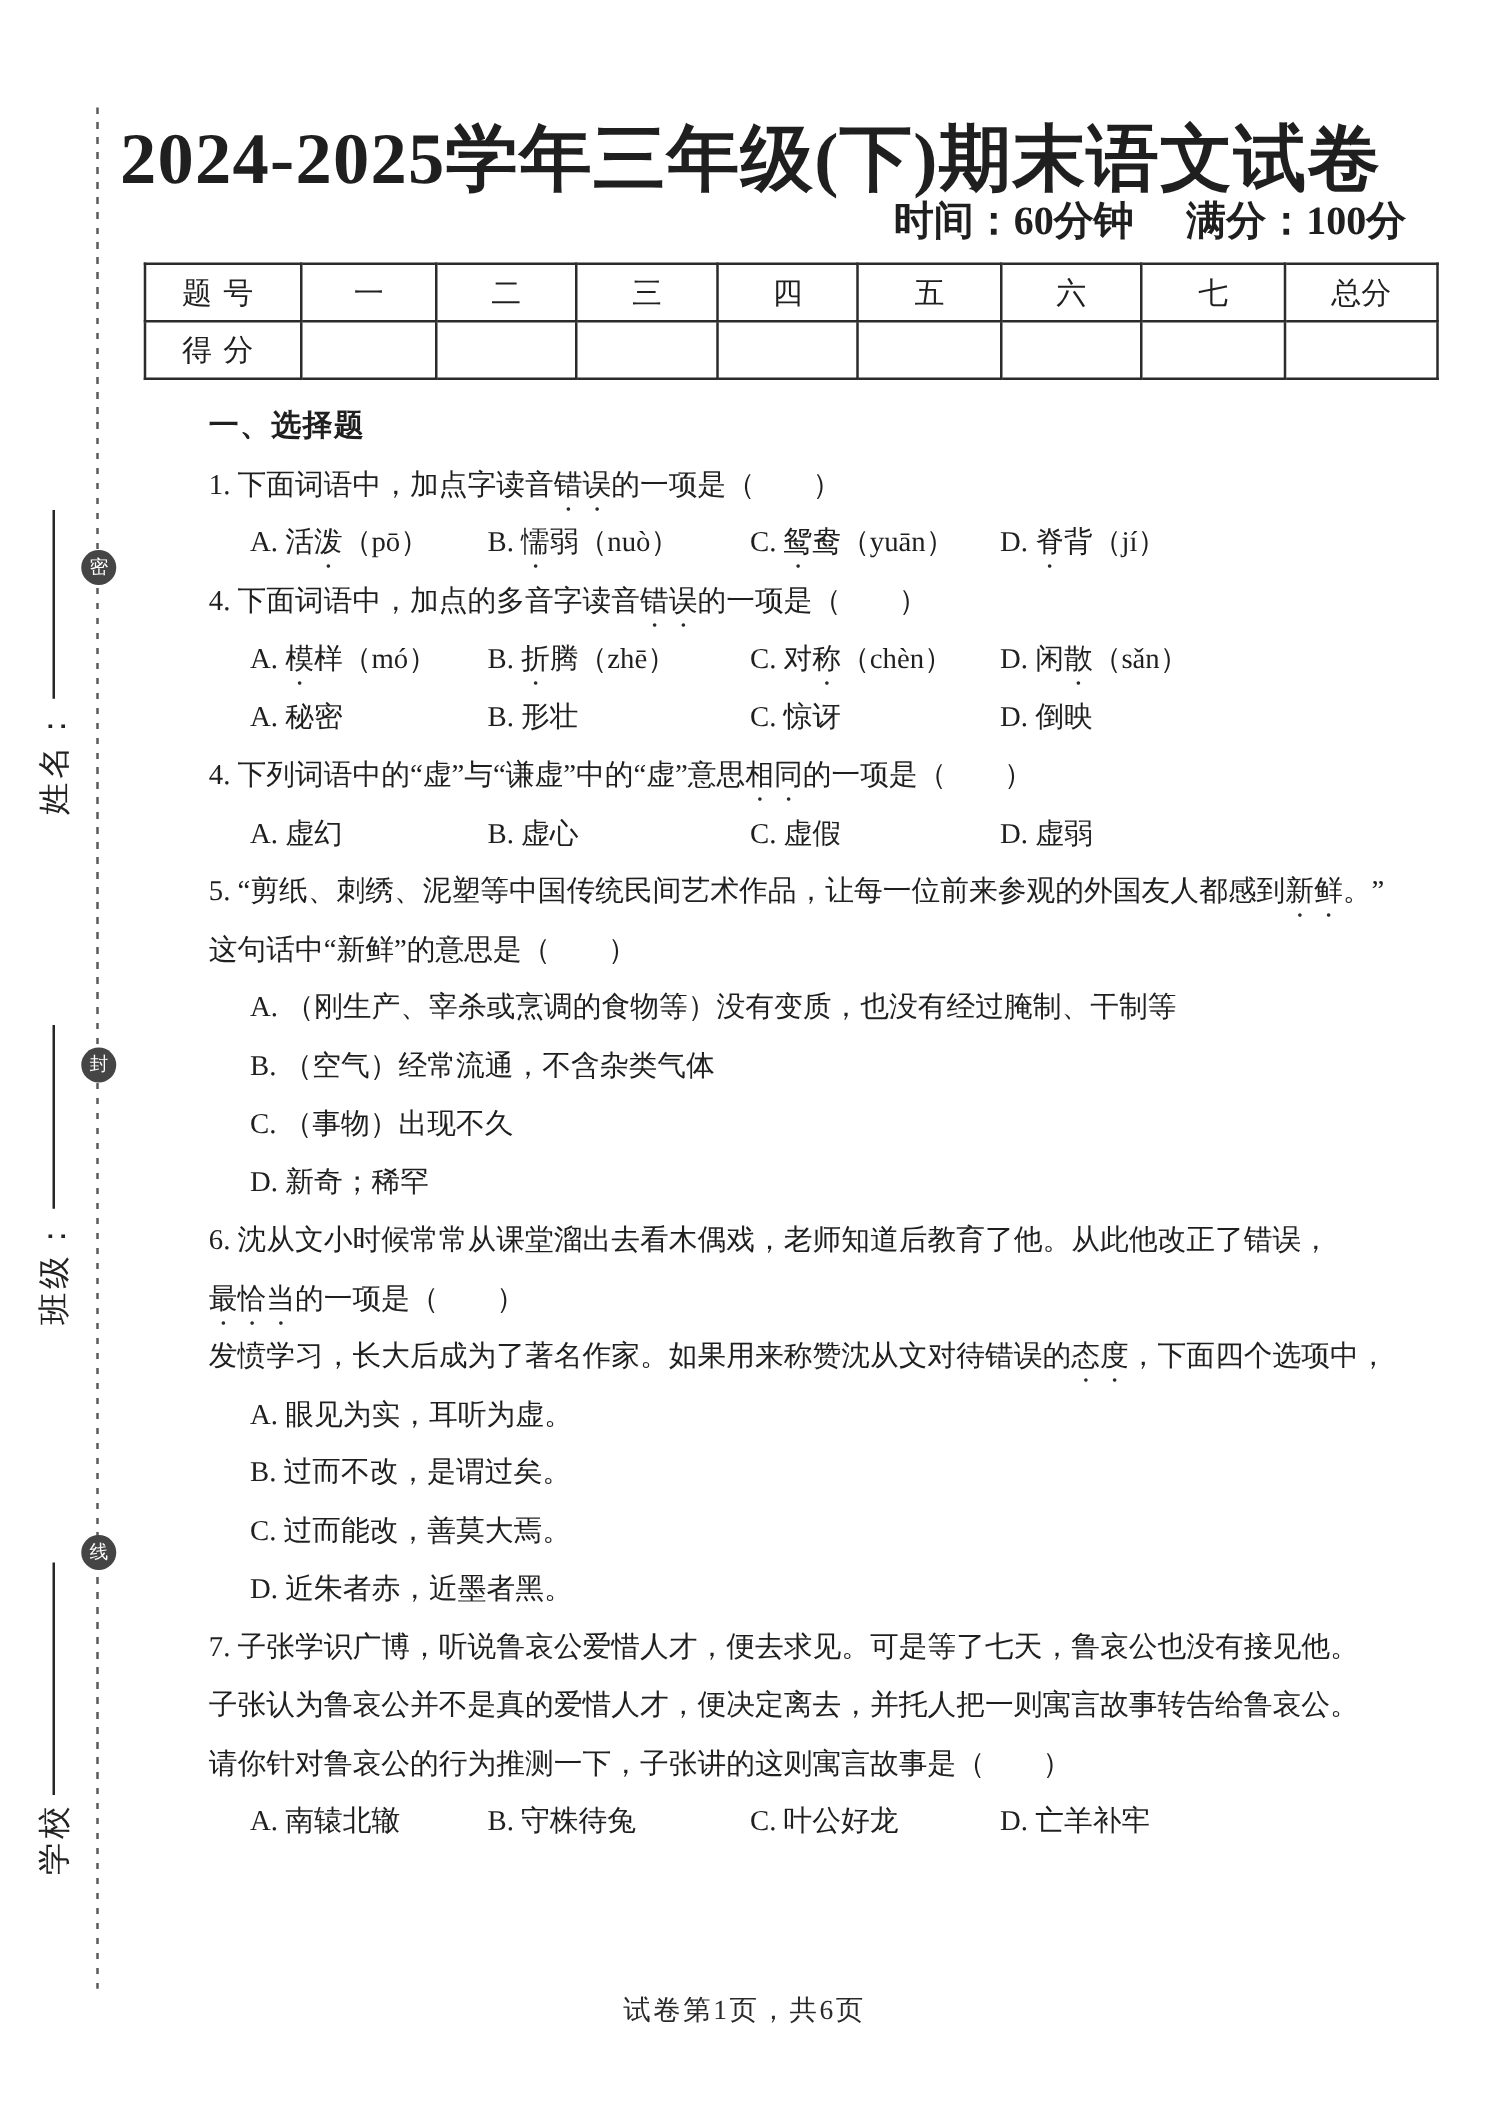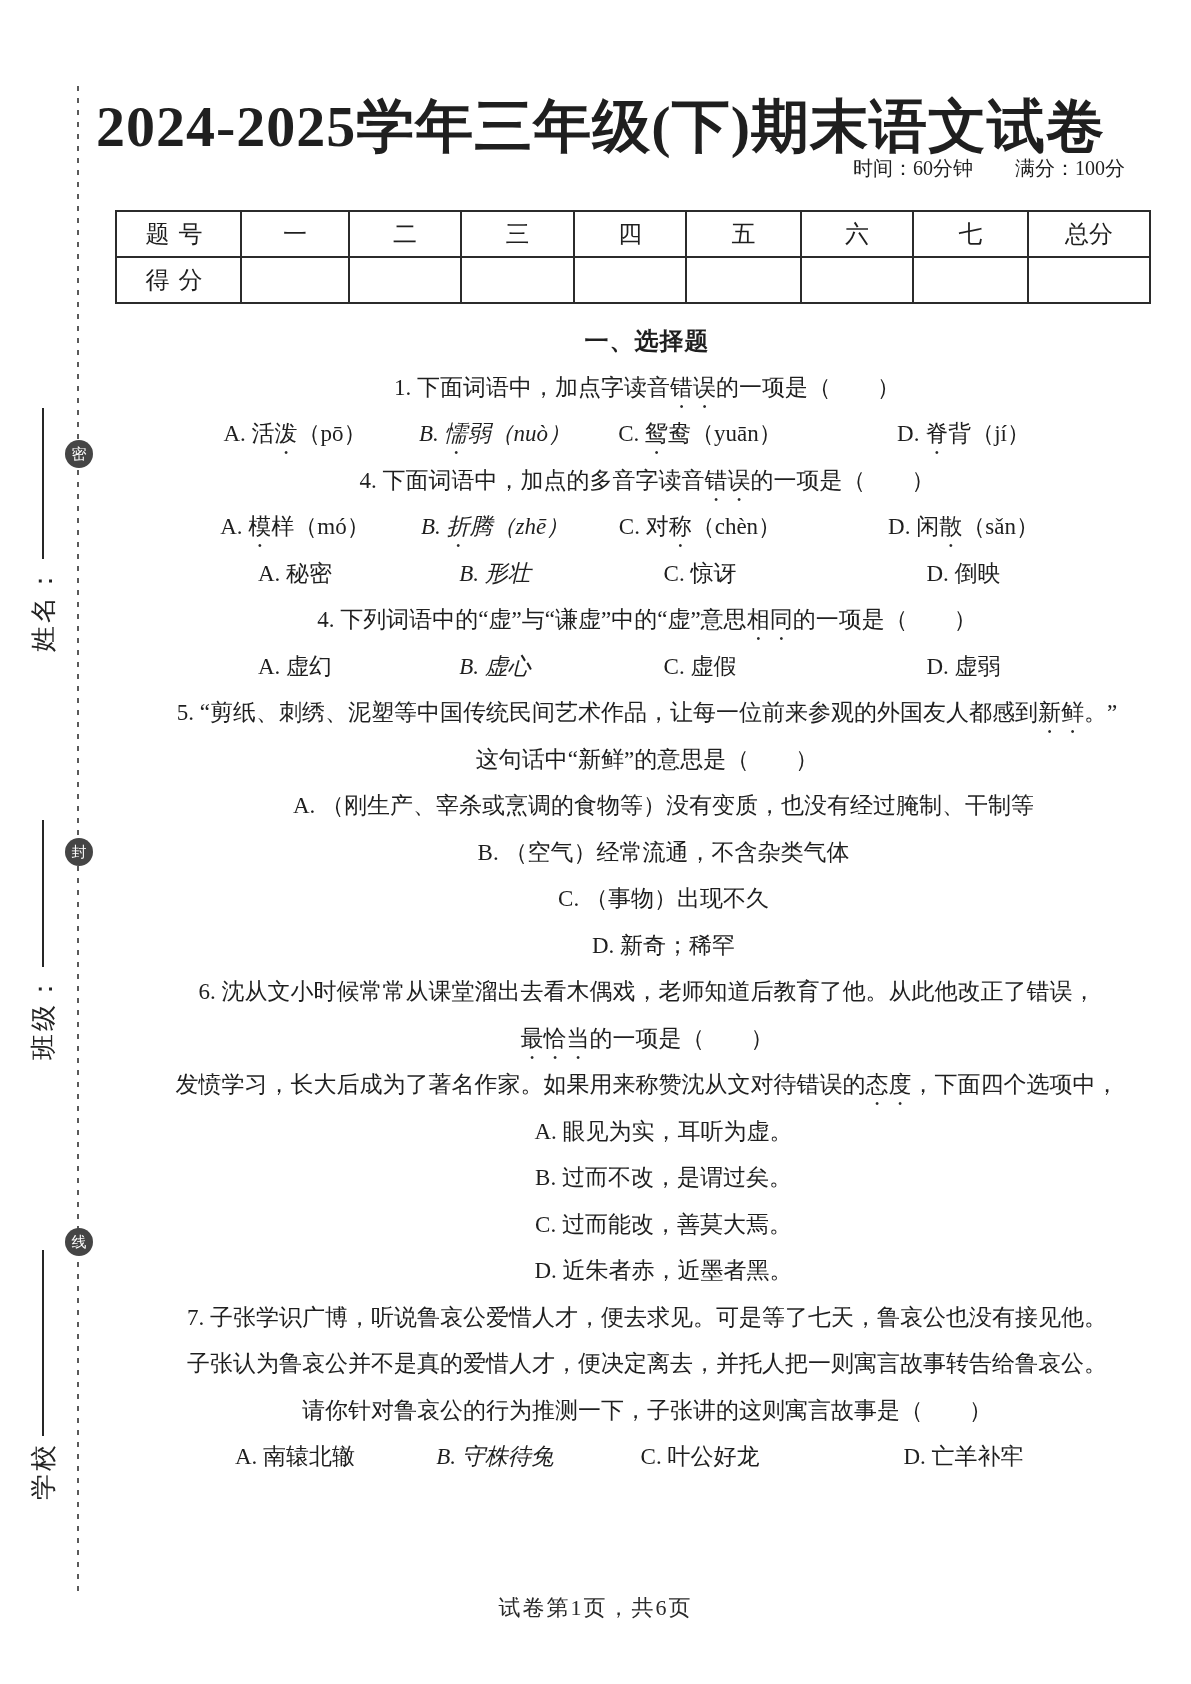--- a/index.html
+++ b/index.html
@@ -6,21 +6,21 @@
   body{
     width:1191px;height:1684px;position:relative;overflow:hidden;
     font-family:"Liberation Serif","DejaVu Serif",serif;color:#1f1f1f;
   }
   
   .title{
     position:absolute;top:88px;left:40px;right:30px;text-align:center;
     font-size:58px;font-weight:900;letter-spacing:1px;white-space:nowrap;
   }
   .meta{
-    position:absolute;top:155px;right:66px;font-size:20px;white-space:nowrap;
+    position:absolute;top:155px;right:66px;font-size:32px;white-space:nowrap;font-weight:bold;
   }
   .meta .gap{display:inline-block;width:42px;}
   
   .score-table{
     position:absolute;left:115px;top:210px;width:1036px;
     border-collapse:collapse;table-layout:fixed;
   }
   .score-table td{
     border:2px solid #2b2b2b;height:42px;text-align:center;
     font-size:24px;vertical-align:middle;
@@ -41,28 +41,28 @@
     transform:rotate(-90deg);
   }
   .vlabel{
     font-size:26px;letter-spacing:3px;white-space:nowrap;color:#222;
   }
   .vline{flex:1;border-bottom:2px solid #262626;height:0;margin-left:6px;}
   
   .content{
     position:absolute;left:167px;top:318px;width:960px;font-size:23px;
   }
-  .line{height:46.5px;line-height:46.5px;white-space:nowrap;text-align:center;}
+  .line{height:46.5px;line-height:46.5px;white-space:nowrap;}
   .section-head{
     font-family:"Liberation Sans","DejaVu Sans",sans-serif;
     font-weight:bold;font-size:24px;letter-spacing:1px;
   }
   .optrow{display:flex;padding-left:33px;}
   .optrow .opt:nth-child(1){width:190px;}
-  .optrow .opt:nth-child(2){width:210px;font-style:italic;}
+  .optrow .opt:nth-child(2){width:210px;}
   .optrow .opt:nth-child(3){width:200px;}
   .optrow .opt:nth-child(4){flex:1;}
   .optline{padding-left:33px;}
   .em{
     text-emphasis:filled dot #2b2b2b;
     -webkit-text-emphasis:filled dot #2b2b2b;
     text-emphasis-position:under right;
     -webkit-text-emphasis-position:under;
   }
   

